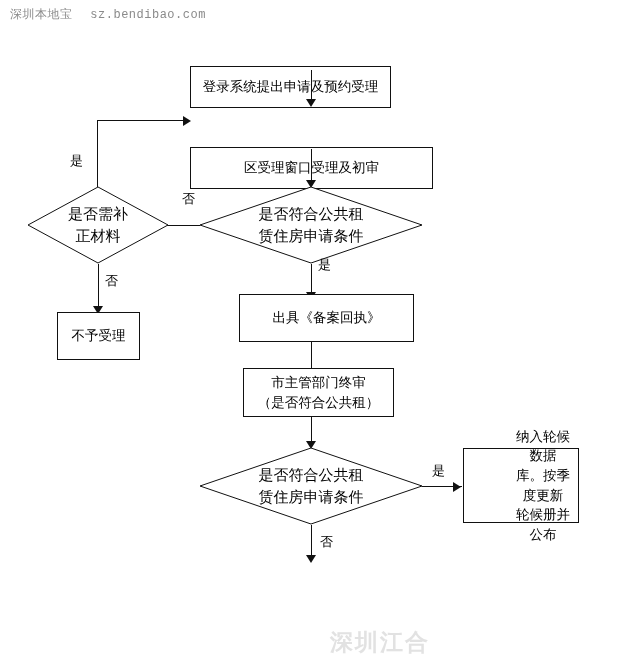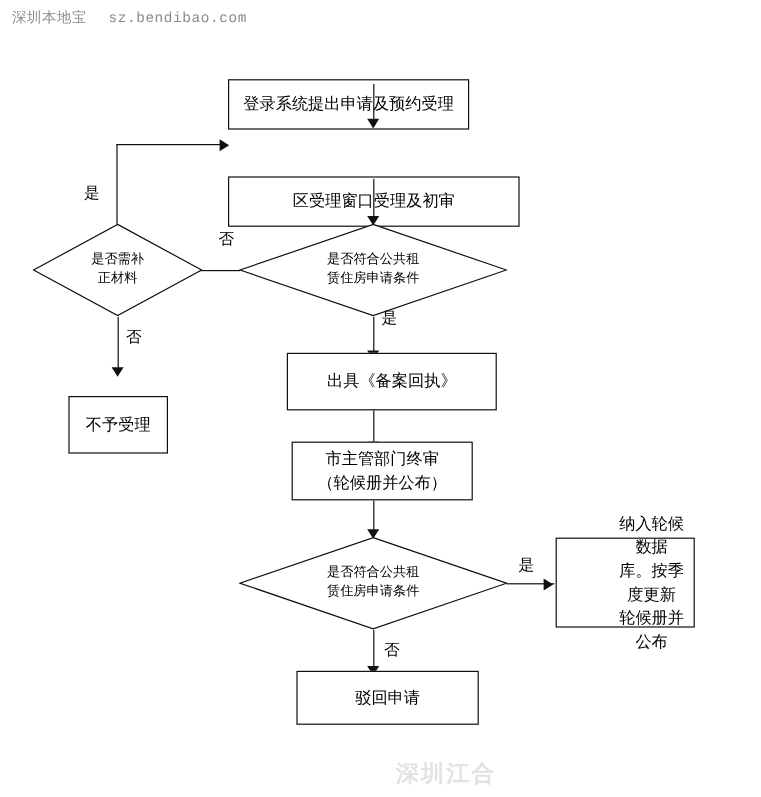--- a/index.html
+++ b/index.html
@@ -51,21 +51,21 @@
     text-align: center;
     line-height: 15px;
     font-size: 10px;
     margin-right: 6px;
     vertical-align: -3px;
   }
   .wm-ghost {
     position: absolute;
     left: 330px;
     bottom: 6px;
-    font-size: 19px;
+    font-size: 23px;
     color: #e2e2e2;
     letter-spacing: 2px;
     font-weight: bold;
     white-space: nowrap;
     pointer-events: none;
   }
 
   
   .node {
     position: absolute;
@@ -93,21 +93,21 @@
     justify-content: center;
   }
   .diamond svg {
     position: absolute;
     left: 0;
     top: 0;
   }
   .diamond .dtext {
     position: relative;
     text-align: center;
-    font-size: 11px;
+    font-size: 15px;
     line-height: 1.45;
     color: #000;
     white-space: pre-line;
     z-index: 2;
   }
 
   
   .conn {
     position: absolute;
     background: #111111;
@@ -187,38 +187,38 @@
 
   <div class="conn v" style="left:97px; top:120px; height:67px;"></div>
   <div class="conn h" style="left:97px; top:120px; width:89px;"></div>
   <div class="arrow right" style="left:183px; top:116px;"></div>
   <div class="elabel" style="left:70px; top:152px;">是</div>
 
   <div class="conn v" style="left:98px; top:264px; height:44px;"></div>
   <div class="arrow down" style="left:93px; top:306px;"></div>
   <div class="elabel" style="left:105px; top:272px;">否</div>
 
-  <div class="node" style="left:57px; top:312px; width:83px; height:48px;margin-top:18px;">
+  <div class="node" style="left:57px; top:312px; width:83px; height:48px;">
     <span class="lines">不予受理</span>
   </div>
 
   <div class="conn v" style="left:311px; top:264px; height:30px;"></div>
   <div class="arrow down" style="left:306px; top:292px;"></div>
   <div class="elabel" style="left:318px; top:256px;">是</div>
 
   <div class="node" style="left:239px; top:294px; width:175px; height:48px;">
     <span class="lines">出具《备案回执》</span>
   </div>
 
   <div class="conn v" style="left:311px; top:342px; height:28px;"></div>
   <div class="arrow down" style="left:306px; top:368px;"></div>
 
   <div class="node" style="left:243px; top:368px; width:151px; height:49px;">
     <span class="lines">市主管部门终审
-（轮候册并公布）</span>
+（是否符合公共租）</span>
   </div>
 
   <div class="conn v" style="left:311px; top:417px; height:26px;"></div>
   <div class="arrow down" style="left:306px; top:441px;"></div>
 
   <div class="diamond" style="left:199px; top:447px; width:224px; height:78px;">
     <svg width="224" height="78" viewBox="0 0 224 78">
       <polygon points="112,1 223,39 112,77 1,39" fill="#ffffff" stroke="#111111" stroke-width="1"></polygon>
     </svg>
     <span class="dtext">是否符合公共租
@@ -232,20 +232,17 @@
   <div class="node" style="left:463px; top:448px; width:116px; height:75px;padding-left:48px;">
     <span class="lines">纳入轮候数据
 库。按季度更新
 轮候册并公布</span>
   </div>
 
   <div class="conn v" style="left:311px; top:525px; height:32px;"></div>
   <div class="arrow down" style="left:306px; top:555px;"></div>
   <div class="elabel" style="left:320px; top:533px;">否</div>
 
-  <div class="node" style="left:247px; top:559px; width:152px; height:45px;">
-    <span class="lines">驳回申请</span>
-  </div>
 
   <div class="wm-ghost">深圳江合</div>
 
 
 </div>
 
 </body></html>

